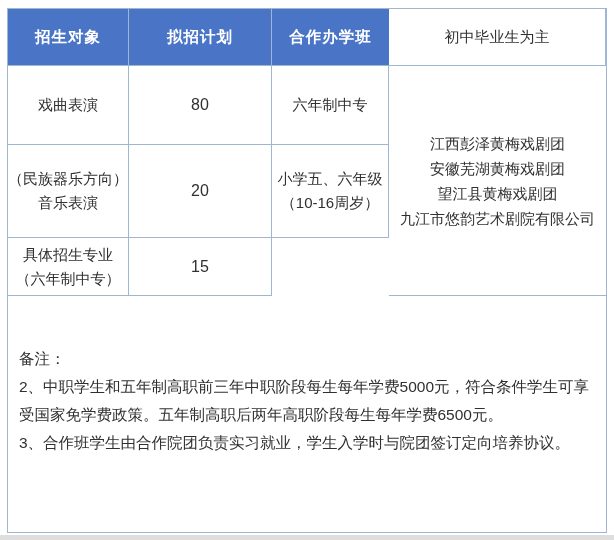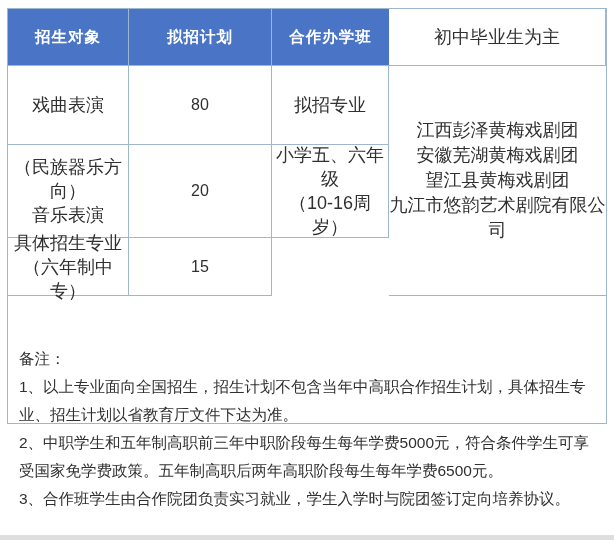--- a/index.html
+++ b/index.html
@@ -7,36 +7,36 @@
   body {
     font-family: "Liberation Sans", "DejaVu Sans", sans-serif;
     background: #ffffff;
     position: relative;
     overflow: hidden;
     color: #303030;
   }
   .grid {
     position: absolute;
     left: 7px; top: 8px;
-    width: 600px; height: 416px;
+    width: 600px; height: 525px;
     display: grid;
     grid-template-columns: 121px 143px 117px 1fr;
     grid-template-rows: 57px 79px 93px 58px 1fr;
     border: 1.5px solid #9db7d1;
     background: #ffffff;
   }
   .cell {
     border-right: 1.5px solid #9db7d1;
     border-bottom: 1.5px solid #9db7d1;
     display: flex;
     flex-direction: column;
     align-items: center;
     justify-content: center;
     text-align: center;
-    font-size: 18px;
+    font-size: 15px;
     line-height: 24px;
   }
   .no-r { border-right: none; }
   .no-b { border-bottom: none; }
   .th {
     background: #4a74c6;
     color: #ffffff;
     font-weight: bold;
     font-size: 15.5px;
     letter-spacing: 1px;
@@ -72,39 +72,38 @@
   <div class="cell">戏曲表演</div>
   <div class="cell num">80</div>
 
   <div class="cell partners no-r">
     <div>江西彭泽黄梅戏剧团</div>
     <div>安徽芜湖黄梅戏剧团</div>
     <div>望江县黄梅戏剧团</div>
     <div>九江市悠韵艺术剧院有限公司</div>
   </div>
 
-  <div class="cell">拟招专业</div>
+  <div class="cell">六年制中专</div>
   <div class="cell">
     <div>（民族器乐方向）</div>
     <div>音乐表演</div>
   </div>
   <div class="cell num">20</div>
 
   <div class="cell">
     <div>小学五、六年级</div>
     <div>（10-16周岁）</div>
   </div>
   <div class="cell">
     <div>具体招生专业</div>
     <div>（六年制中专）</div>
   </div>
   <div class="cell num">15</div>
 
   <div class="cell notes no-r no-b">
     <div>备注：</div>
-    <div>1、以上专业面向全国招生，招生计划不包含当年中高职合作招生计划，具体招生专业、招生计划以省教育厅文件下达为准。</div>
     <div>2、中职学生和五年制高职前三年中职阶段每生每年学费5000元，符合条件学生可享受国家免学费政策。五年制高职后两年高职阶段每生每年学费6500元。</div>
     <div>3、合作班学生由合作院团负责实习就业，学生入学时与院团签订定向培养协议。</div>
   </div>
 
 </div>
 
 <div class="bottom-strip"></div>
 
 </body></html>

